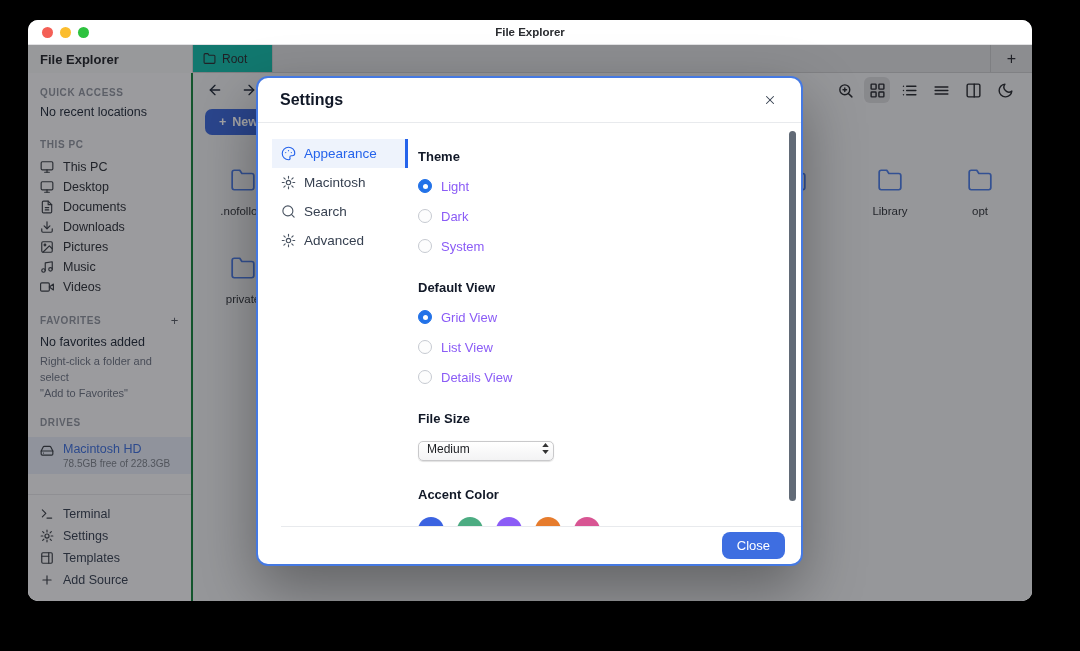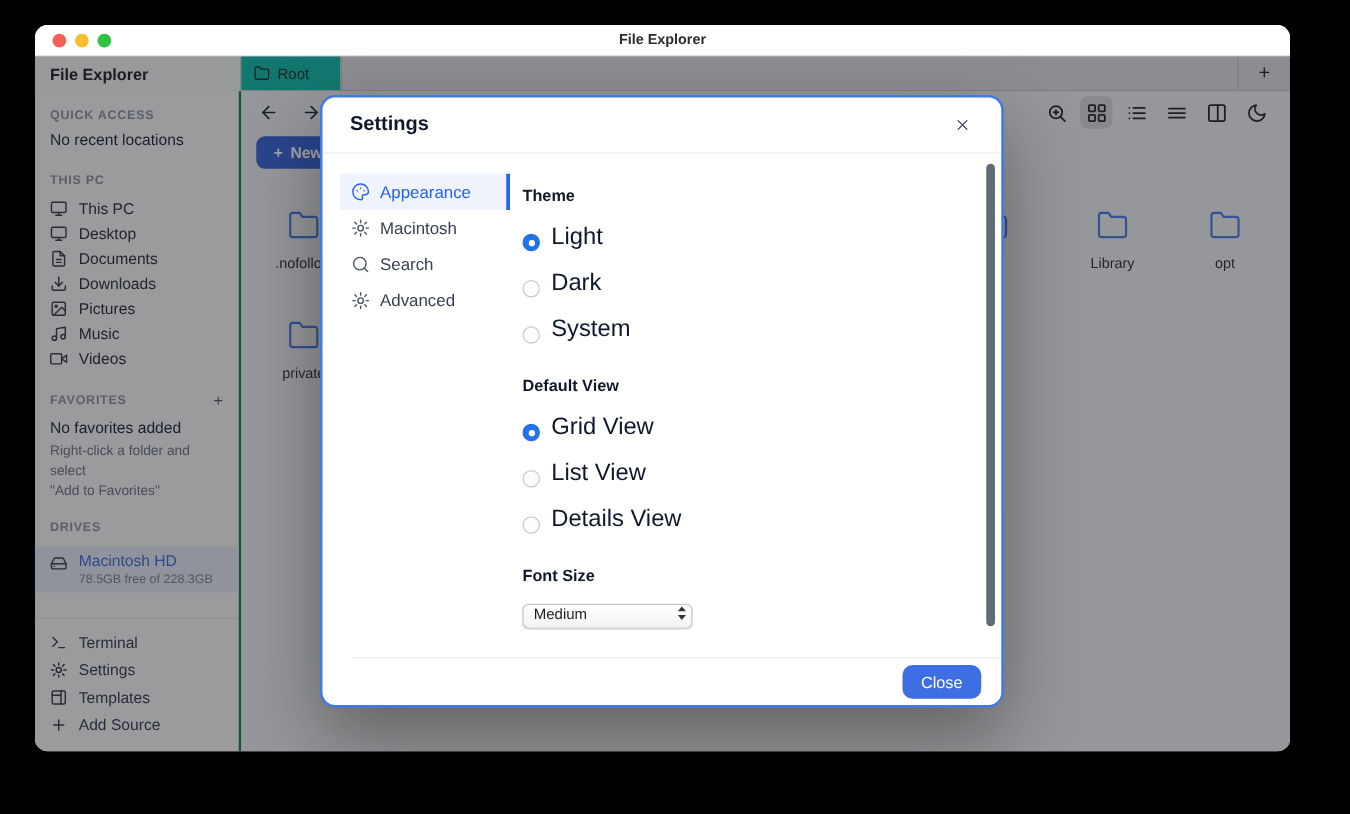--- a/index.html
+++ b/index.html
@@ -69,21 +69,21 @@
   .m-close svg { width:14px; height:14px; stroke-width:1.8; }
   .m-body { flex:1; display:flex; position:relative; overflow:hidden; }
   .m-nav { width:150px; padding-top:16px; flex:0 0 auto; }
   .m-nav-item { display:flex; align-items:center; gap:8px; height:29px; margin-left:14px; padding-left:9px; font-size:13.5px; color:#374151; }
   .m-nav-item svg { width:15px; height:15px; color:#4b5563; stroke-width:1.8; }
   .m-nav-item.active { color:#2563eb; background:#eef3fc; border-right:3px solid #2563eb; }
   .m-nav-item.active svg { color:#2563eb; }
   .m-content { flex:1; padding:20px 28px 0 10px; }
   .m-sec-title { font-size:13px; font-weight:700; color:#111827; margin:26px 0 15px; }
   .m-sec-title.first { margin-top:6px; }
-  .opt-row { display:flex; align-items:flex-end; gap:9px; margin-bottom:15px; font-size:19px; color:#0f172a; }
+  .opt-row { display:flex; align-items:flex-start; gap:9px; margin-bottom:15px; font-size:13px; color:#8b5cf6; }
   .radio { width:14px; height:14px; border-radius:50%; border:1.5px solid #c6cad1; background:#fdfdfd; display:flex; align-items:center; justify-content:center; flex:0 0 auto; }
   .radio.checked { background:#2272e8; border-color:#2272e8; }
   .radio.checked::after { content:""; width:5px; height:5px; border-radius:50%; background:#fff; }
   .select { width:136px; height:20px; border:1px solid #c9c9cb; border-radius:5px; background:linear-gradient(#ffffff,#f3f3f4); display:flex; align-items:flex-start; padding:0 3px 0 8px; font-size:12px; color:#1c1e22; box-shadow:0 .5px 1px rgba(0,0,0,.12); }
   .select .sel-label { flex:1; }
   .select svg { width:9px; height:13px; stroke:none; fill:#333; }
   .swatch-row { display:flex; gap:13px; margin-top:2px; }
   .swatch { width:26px; height:26px; border-radius:50%; }
   .m-scrollbar { position:absolute; right:5px; top:8px; width:7px; height:370px; border-radius:4px; background:#626b77; }
   .m-footer { flex:0 0 auto; height:38px; border-top:1px solid #e8eaed; display:flex; align-items:center; justify-content:flex-end; padding-right:16px;margin-left:23px; }
@@ -414,21 +414,21 @@
           </div>
           <div class="opt-row">
             <span class="radio"></span>
             <span>List View</span>
           </div>
           <div class="opt-row">
             <span class="radio"></span>
             <span>Details View</span>
           </div>
 
-          <div class="m-sec-title">Font Size</div>
+          <div class="m-sec-title">File Size</div>
           <div class="select">
             <span class="sel-label">Medium</span>
             <svg viewBox="0 0 10 14">
                 <polygon points="5,1 8.6,5.4 1.4,5.4"></polygon>
                 <polygon points="1.4,8.6 8.6,8.6 5,13"></polygon>
               </svg>
           </div>
 
           <div class="m-sec-title">Accent Color</div>
           <div class="swatch-row">

